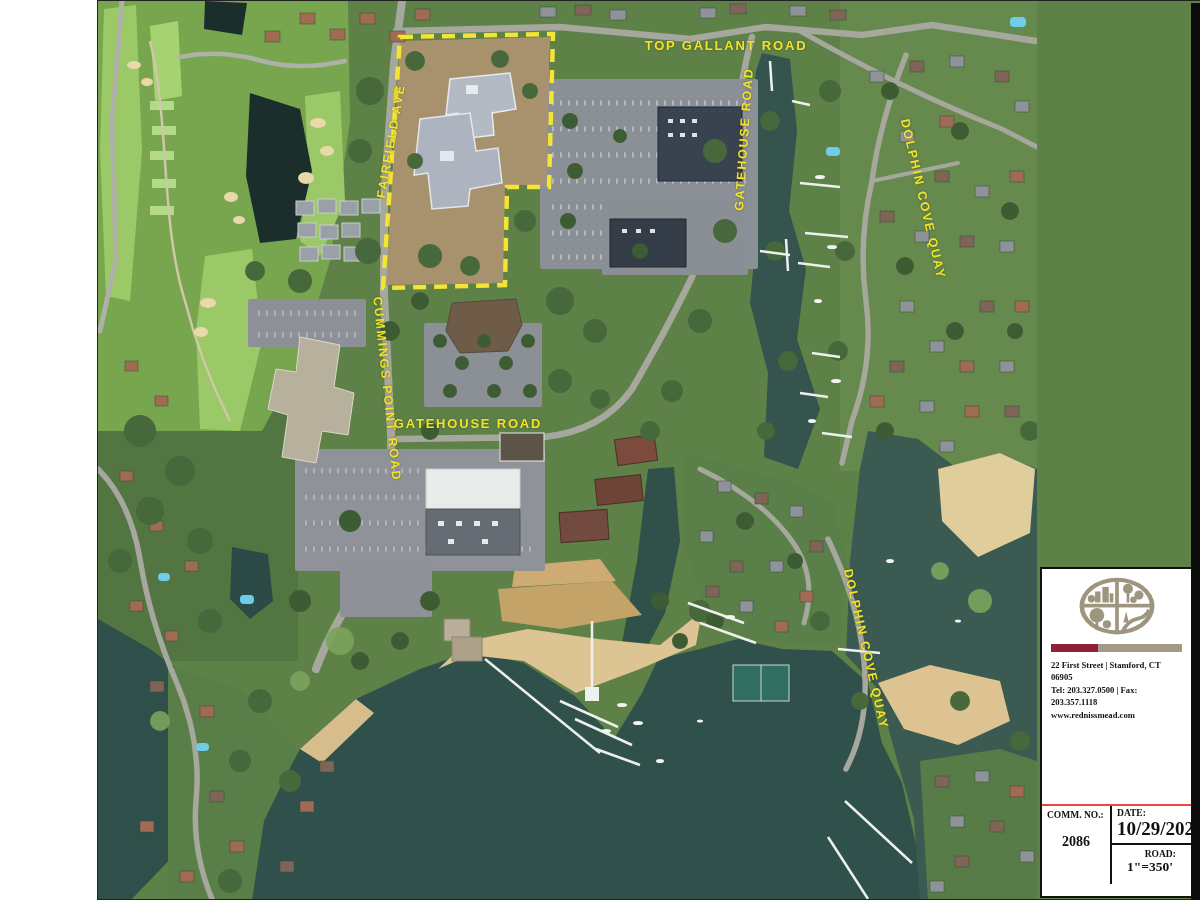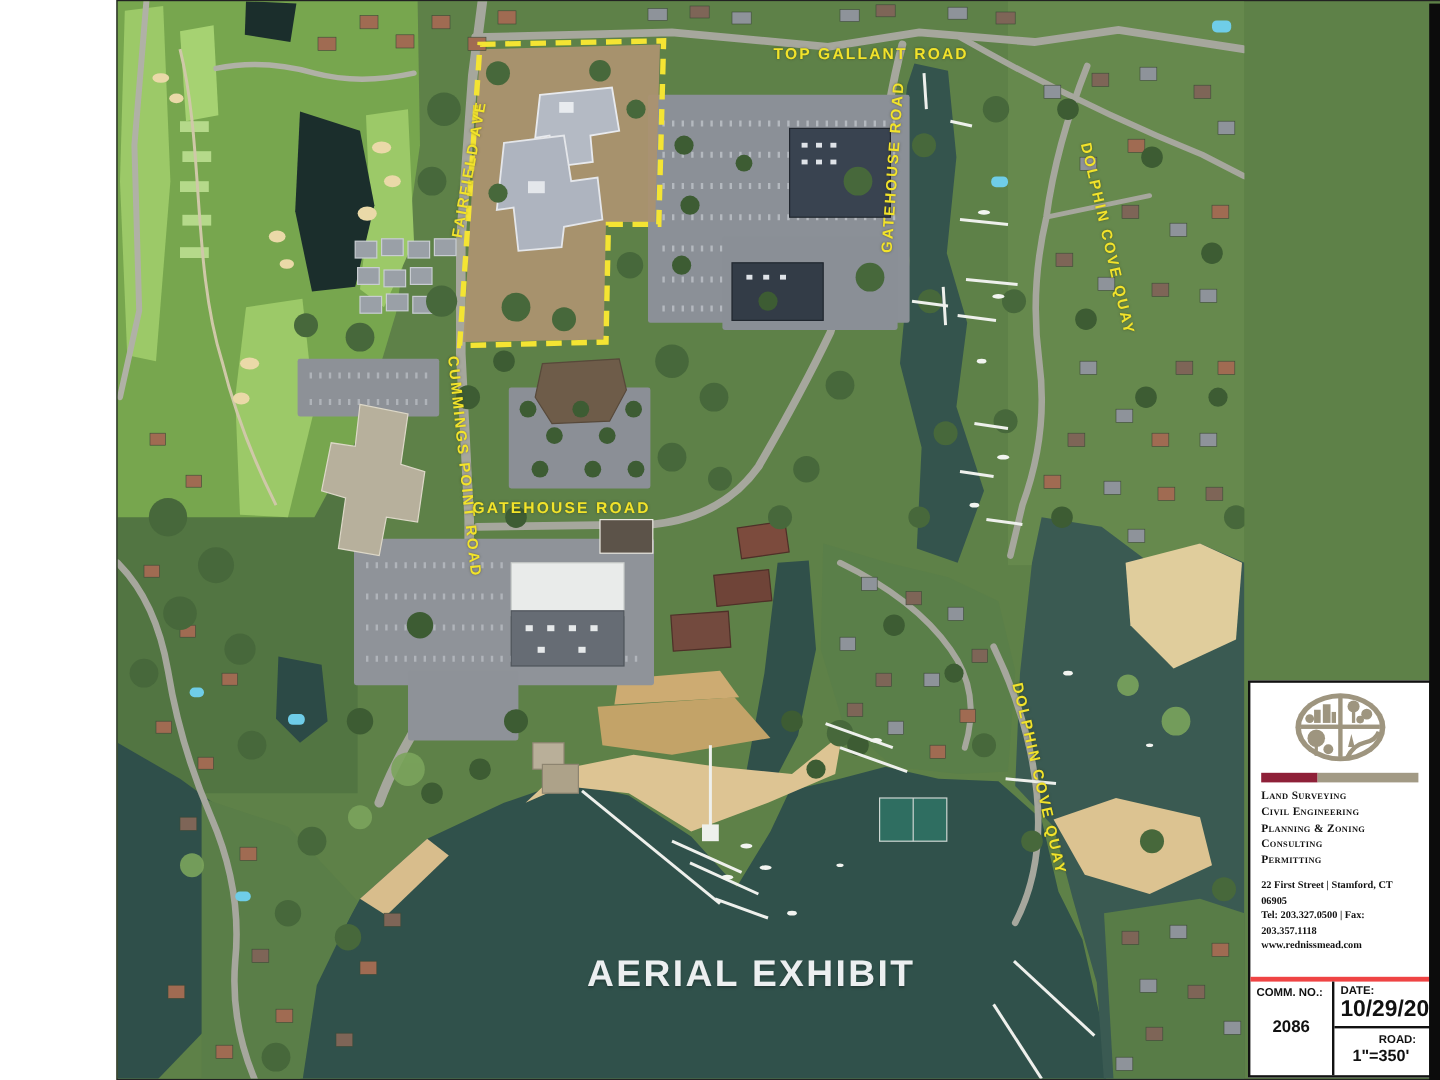--- a/index.html
+++ b/index.html
@@ -25,22 +25,22 @@
   .firm{padding:0 8px;text-align:center;line-height:.95;}
   .firm .l1{font-size:27px;color:#8e2038;font-variant:small-caps;letter-spacing:1px;}
   .firm .l2{font-size:27px;color:#8e2038;font-variant:small-caps;letter-spacing:1px;}
   .firm .amp{font-size:33px;color:#8d8672;font-family:"Liberation Serif",serif;}
   .brandbar{display:flex;height:8px;margin:5px 9px 6px;}
   .brandbar .c{width:36%;background:#8e2038;}
   .brandbar .t{flex:1;background:#a29a85;}
   .services{padding:0 9px;font-size:9.5px;font-weight:700;line-height:1.4;
             font-variant:small-caps;letter-spacing:.3px;}
   .contact{padding:0 9px;margin-top:7px;font-size:8.6px;font-weight:700;line-height:1.45;}
-  .tb-table{position:absolute;left:0;right:0;bottom:0;height:78px;border-top:4px solid #ef4444;
-            display:grid;grid-template-columns:47% 53%;font-family:Liberation Sans, sans-serif;}
+  .tb-table{position:absolute;left:0;right:0;bottom:12px;height:78px;border-top:2px solid #ef4444;
+            display:grid;grid-template-columns:47% 53%;font-family:Liberation Serif, serif;}
   .cell-comm{border-right:2px solid #111;padding:4px 5px;text-align:left;}
   .cell-comm .lbl{font-size:9.5px;font-weight:600;}
   .cell-comm .val{font-size:14px;font-weight:600;text-align:center;margin-top:14px;}
   .col-right{display:grid;grid-template-rows:1fr 1fr;}
   .cell-date{border-bottom:2px solid #111;padding:2px 5px;}
   .cell-date .lbl{font-size:9.5px;font-weight:600;}
   .cell-date .val{font-size:19px;font-weight:600;}
   .cell-scale{padding:2px 5px;text-align:center;}
   .cell-scale .lbl{font-size:9.5px;font-weight:600;margin-top:2px;}
   .cell-scale .val{font-size:13.5px;font-weight:600;text-align:left;padding-left:10px;}
@@ -431,21 +431,20 @@
 
     <div class="ml" style="left:628px;top:44px;transform:translate(-50%,-50%);font-size:13px;">TOP GALLANT ROAD</div>
     <div class="ml" style="left:293px;top:140px;transform:translate(-50%,-50%) rotate(-80deg);">FAIRFIELD AVE</div>
     <div class="ml" style="left:646px;top:138px;transform:translate(-50%,-50%) rotate(-86deg);">GATEHOUSE ROAD</div>
     <div class="ml" style="left:825px;top:198px;transform:translate(-50%,-50%) rotate(77deg);">DOLPHIN COVE QUAY</div>
     <div class="ml" style="left:289px;top:388px;transform:translate(-50%,-50%) rotate(84deg);">CUMMINGS POINT ROAD</div>
     <div class="ml" style="left:370px;top:422px;transform:translate(-50%,-50%);font-size:13px;">GATEHOUSE ROAD</div>
     <div class="ml" style="left:768px;top:648px;transform:translate(-50%,-50%) rotate(77deg);">DOLPHIN COVE QUAY</div>
 
     <div class="map-title" style="left:528px;">
-      <div class="t1">AERIAL EXHIBIT</div>
     </div>
   </div>
 
   <div class="tb">
     <svg class="tb-logo" viewBox="0 0 100 70">
       <ellipse cx="50" cy="34" rx="41" ry="31" fill="#9e957f"></ellipse>
       <ellipse cx="50" cy="34" rx="36" ry="26.5" fill="#ffffff"></ellipse>
       <rect x="48" y="7" width="4" height="54" fill="#9e957f"></rect>
       <rect x="14" y="31.5" width="72" height="4" fill="#9e957f"></rect>
       <g fill="#9e957f">
@@ -461,26 +460,20 @@
           <rect x="26.5" y="50" width="3" height="10"></rect>
           <circle cx="39" cy="54" r="4.5"></circle>
         <polygon points="57,52 63,52 60,40"></polygon>
       </g>
       <path d="M56,62 Q62,50 72,48 Q82,46 85,38" stroke="#9e957f" stroke-width="4" fill="none"></path>
     </svg>
     <div class="brandbar">
         <div class="c"></div>
         <div class="t"></div>
       </div>
-    <div class="services">
-      <div>Land Surveying</div>
-      <div>Civil Engineering</div>
-      <div>Planning &amp; Zoning Consulting</div>
-      <div>Permitting</div>
-    </div>
     <div class="contact">
       <div>22 First Street | Stamford, CT 06905</div>
       <div>Tel: 203.327.0500 | Fax: 203.357.1118</div>
       <div>www.rednissmead.com</div>
     </div>
     <div class="tb-table">
       <div class="cell-comm">
         <div class="lbl">COMM. NO.:</div>
         <div class="val">2086</div>
       </div>

